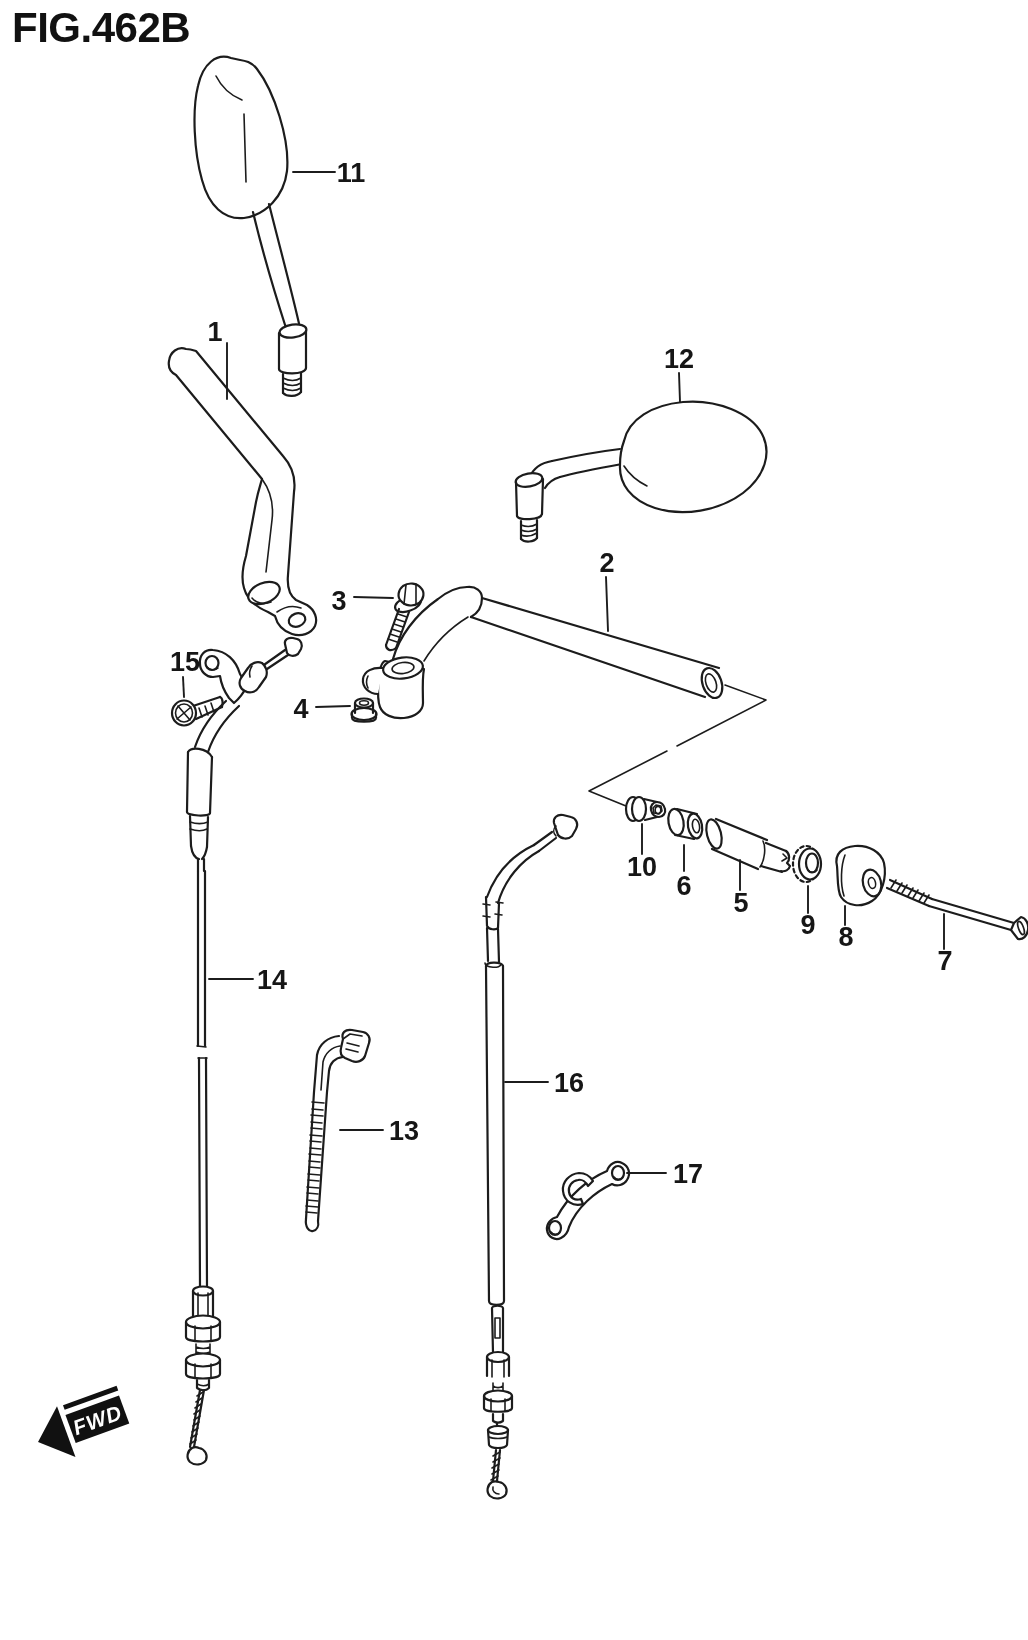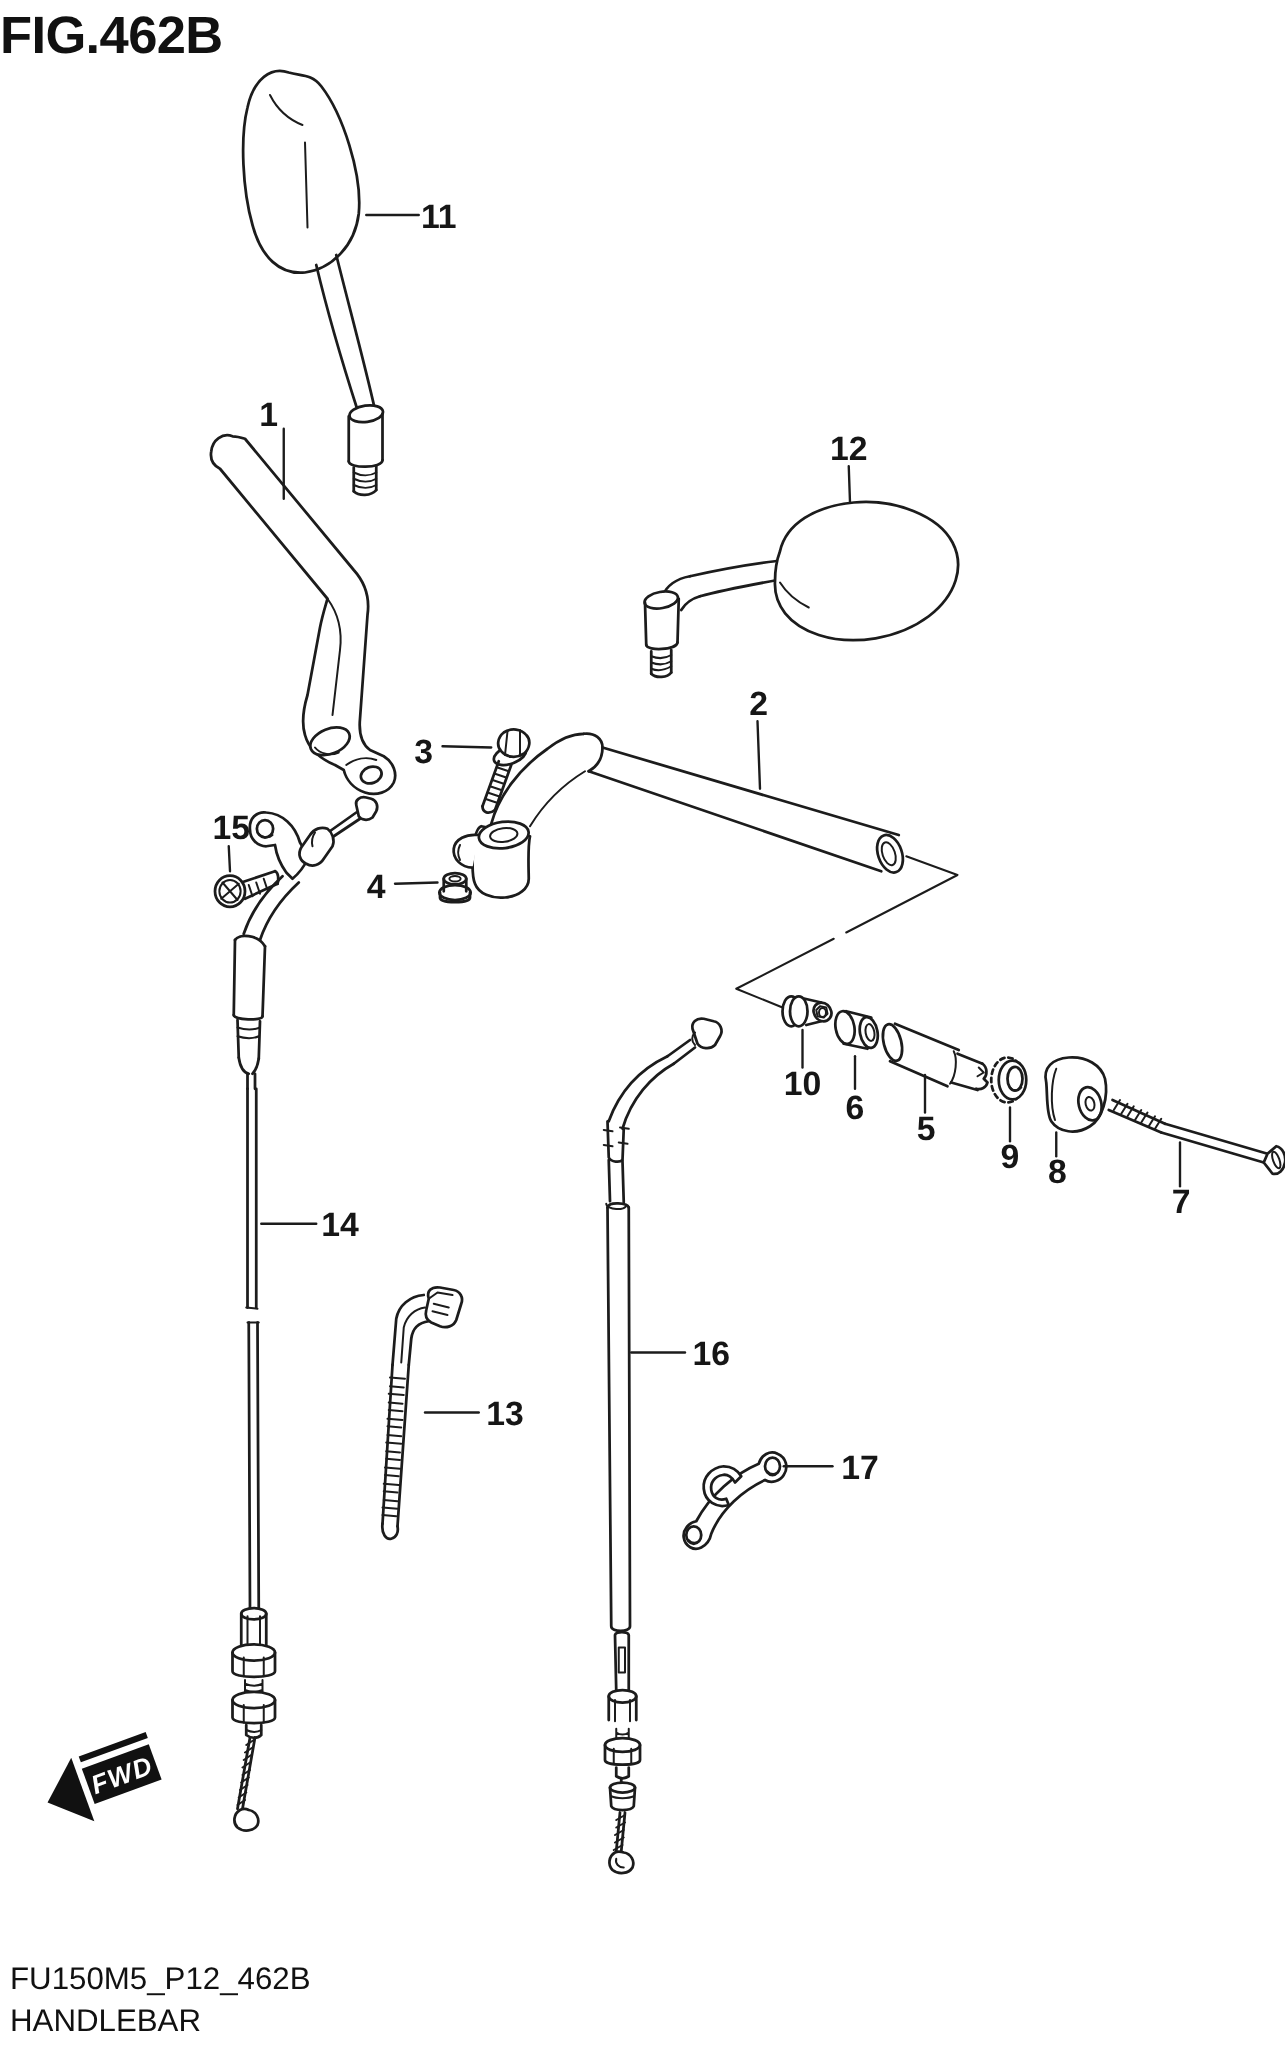--- a/index.html
+++ b/index.html
@@ -1,21 +1,21 @@
 <!DOCTYPE html>
 <html><head>
 <meta charset="utf-8">
 <style>
   html,body{margin:0;padding:0;background:#fff;}
   .page{
     position:relative;width:1028px;height:1640px;background:#fff;overflow:hidden;
     font-family:"Liberation Sans",sans-serif;color:#141414;
   }
   .fig-title{
-    position:absolute;left:0;top:4px;font-size:42px;font-weight:bold;
+    position:absolute;left:12px;top:4px;font-size:42px;font-weight:bold;
     letter-spacing:-0.5px;color:#111;
   }
   .footer{position:absolute;left:8px;top:1566px;line-height:34px;color:#111;}
   .footer .code{font-size:25px;letter-spacing:0px;}
   .footer .name{font-size:25px;}
   svg.diagram{position:absolute;left:0;top:0;}
   svg.diagram path, svg.diagram ellipse, svg.diagram line, svg.diagram polygon, svg.diagram rect{
     stroke:#1c1c1c;stroke-width:2.2;fill:none;stroke-linecap:round;stroke-linejoin:round;
   }
   svg.diagram .thin{stroke-width:1.6;}
@@ -288,18 +288,14 @@
     </g>
 
     <g transform="rotate(-20 84 1422)">
       <polygon class="solid" points="64,1398 64,1452 34,1425"></polygon>
       <rect class="solid" x="70" y="1399" width="57" height="5"></rect>
       <rect class="solid" x="69" y="1409" width="57" height="30"></rect>
       <text class="fwd" x="72" y="1432">FWD</text>
     </g>
   </svg>
 
-  <div class="footer">
-    <div class="code">FU150M5_P12_462B</div>
-    <div class="name">HANDLEBAR</div>
-  </div>
 
 </div>
 
 </body></html>

